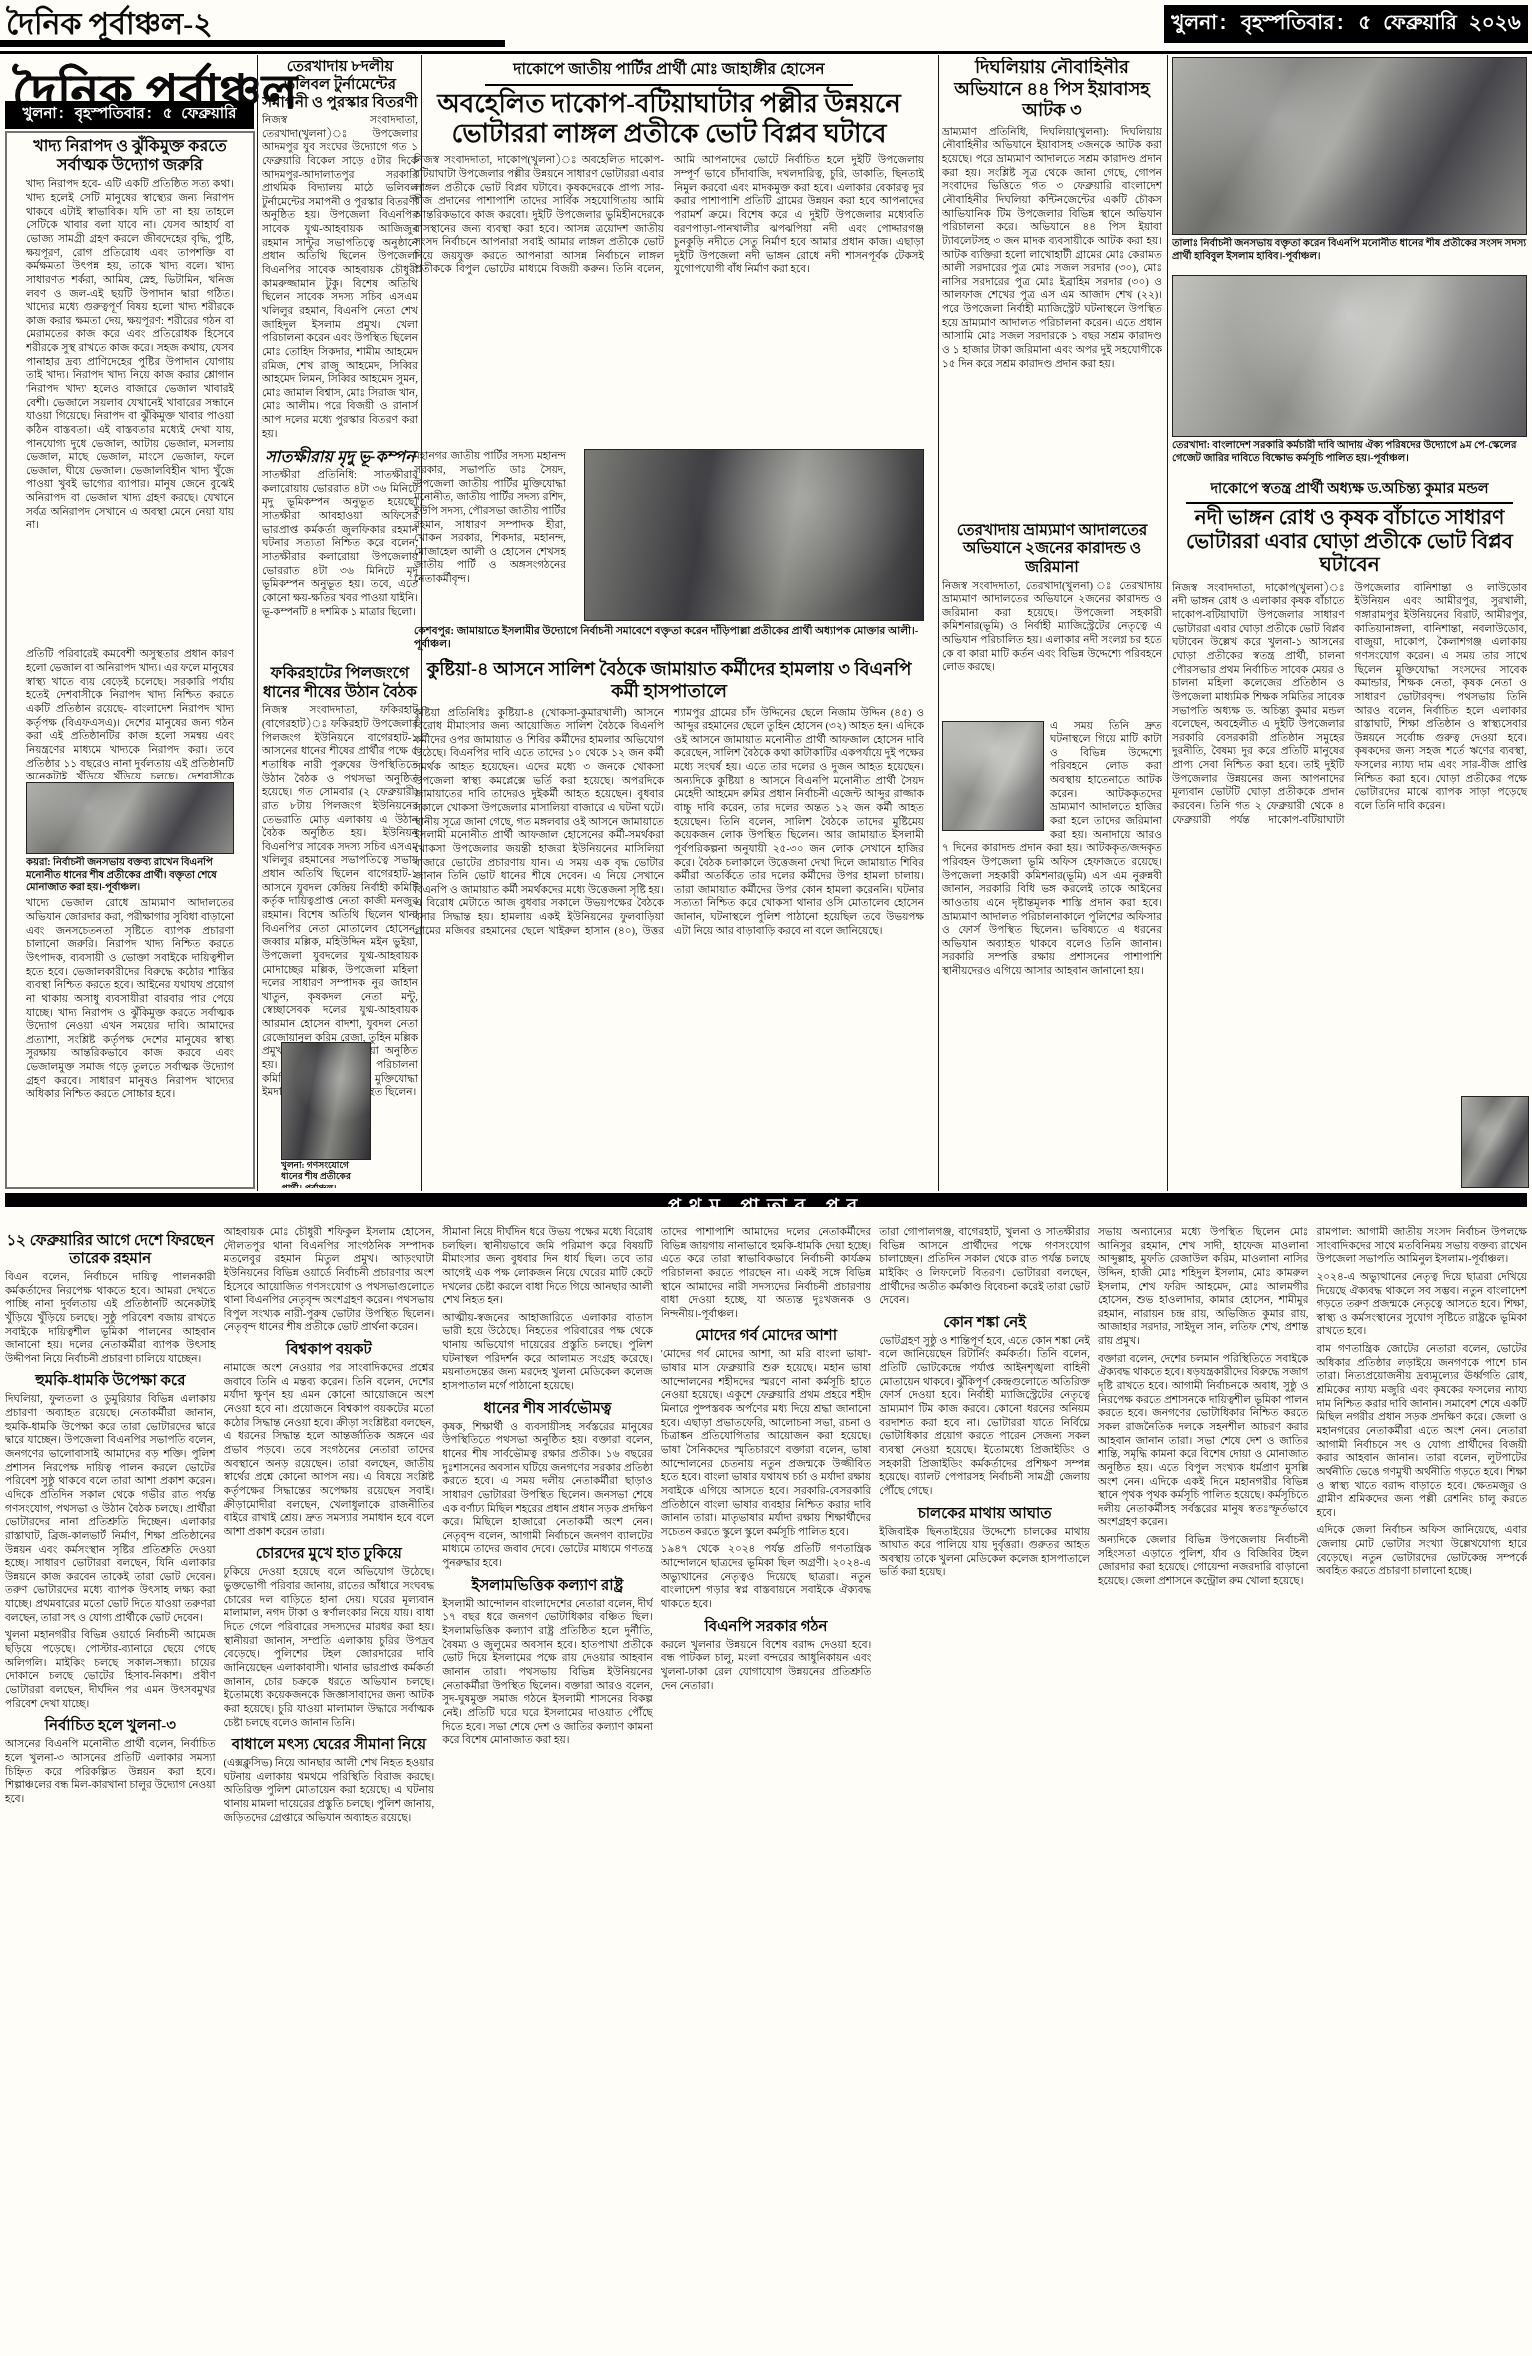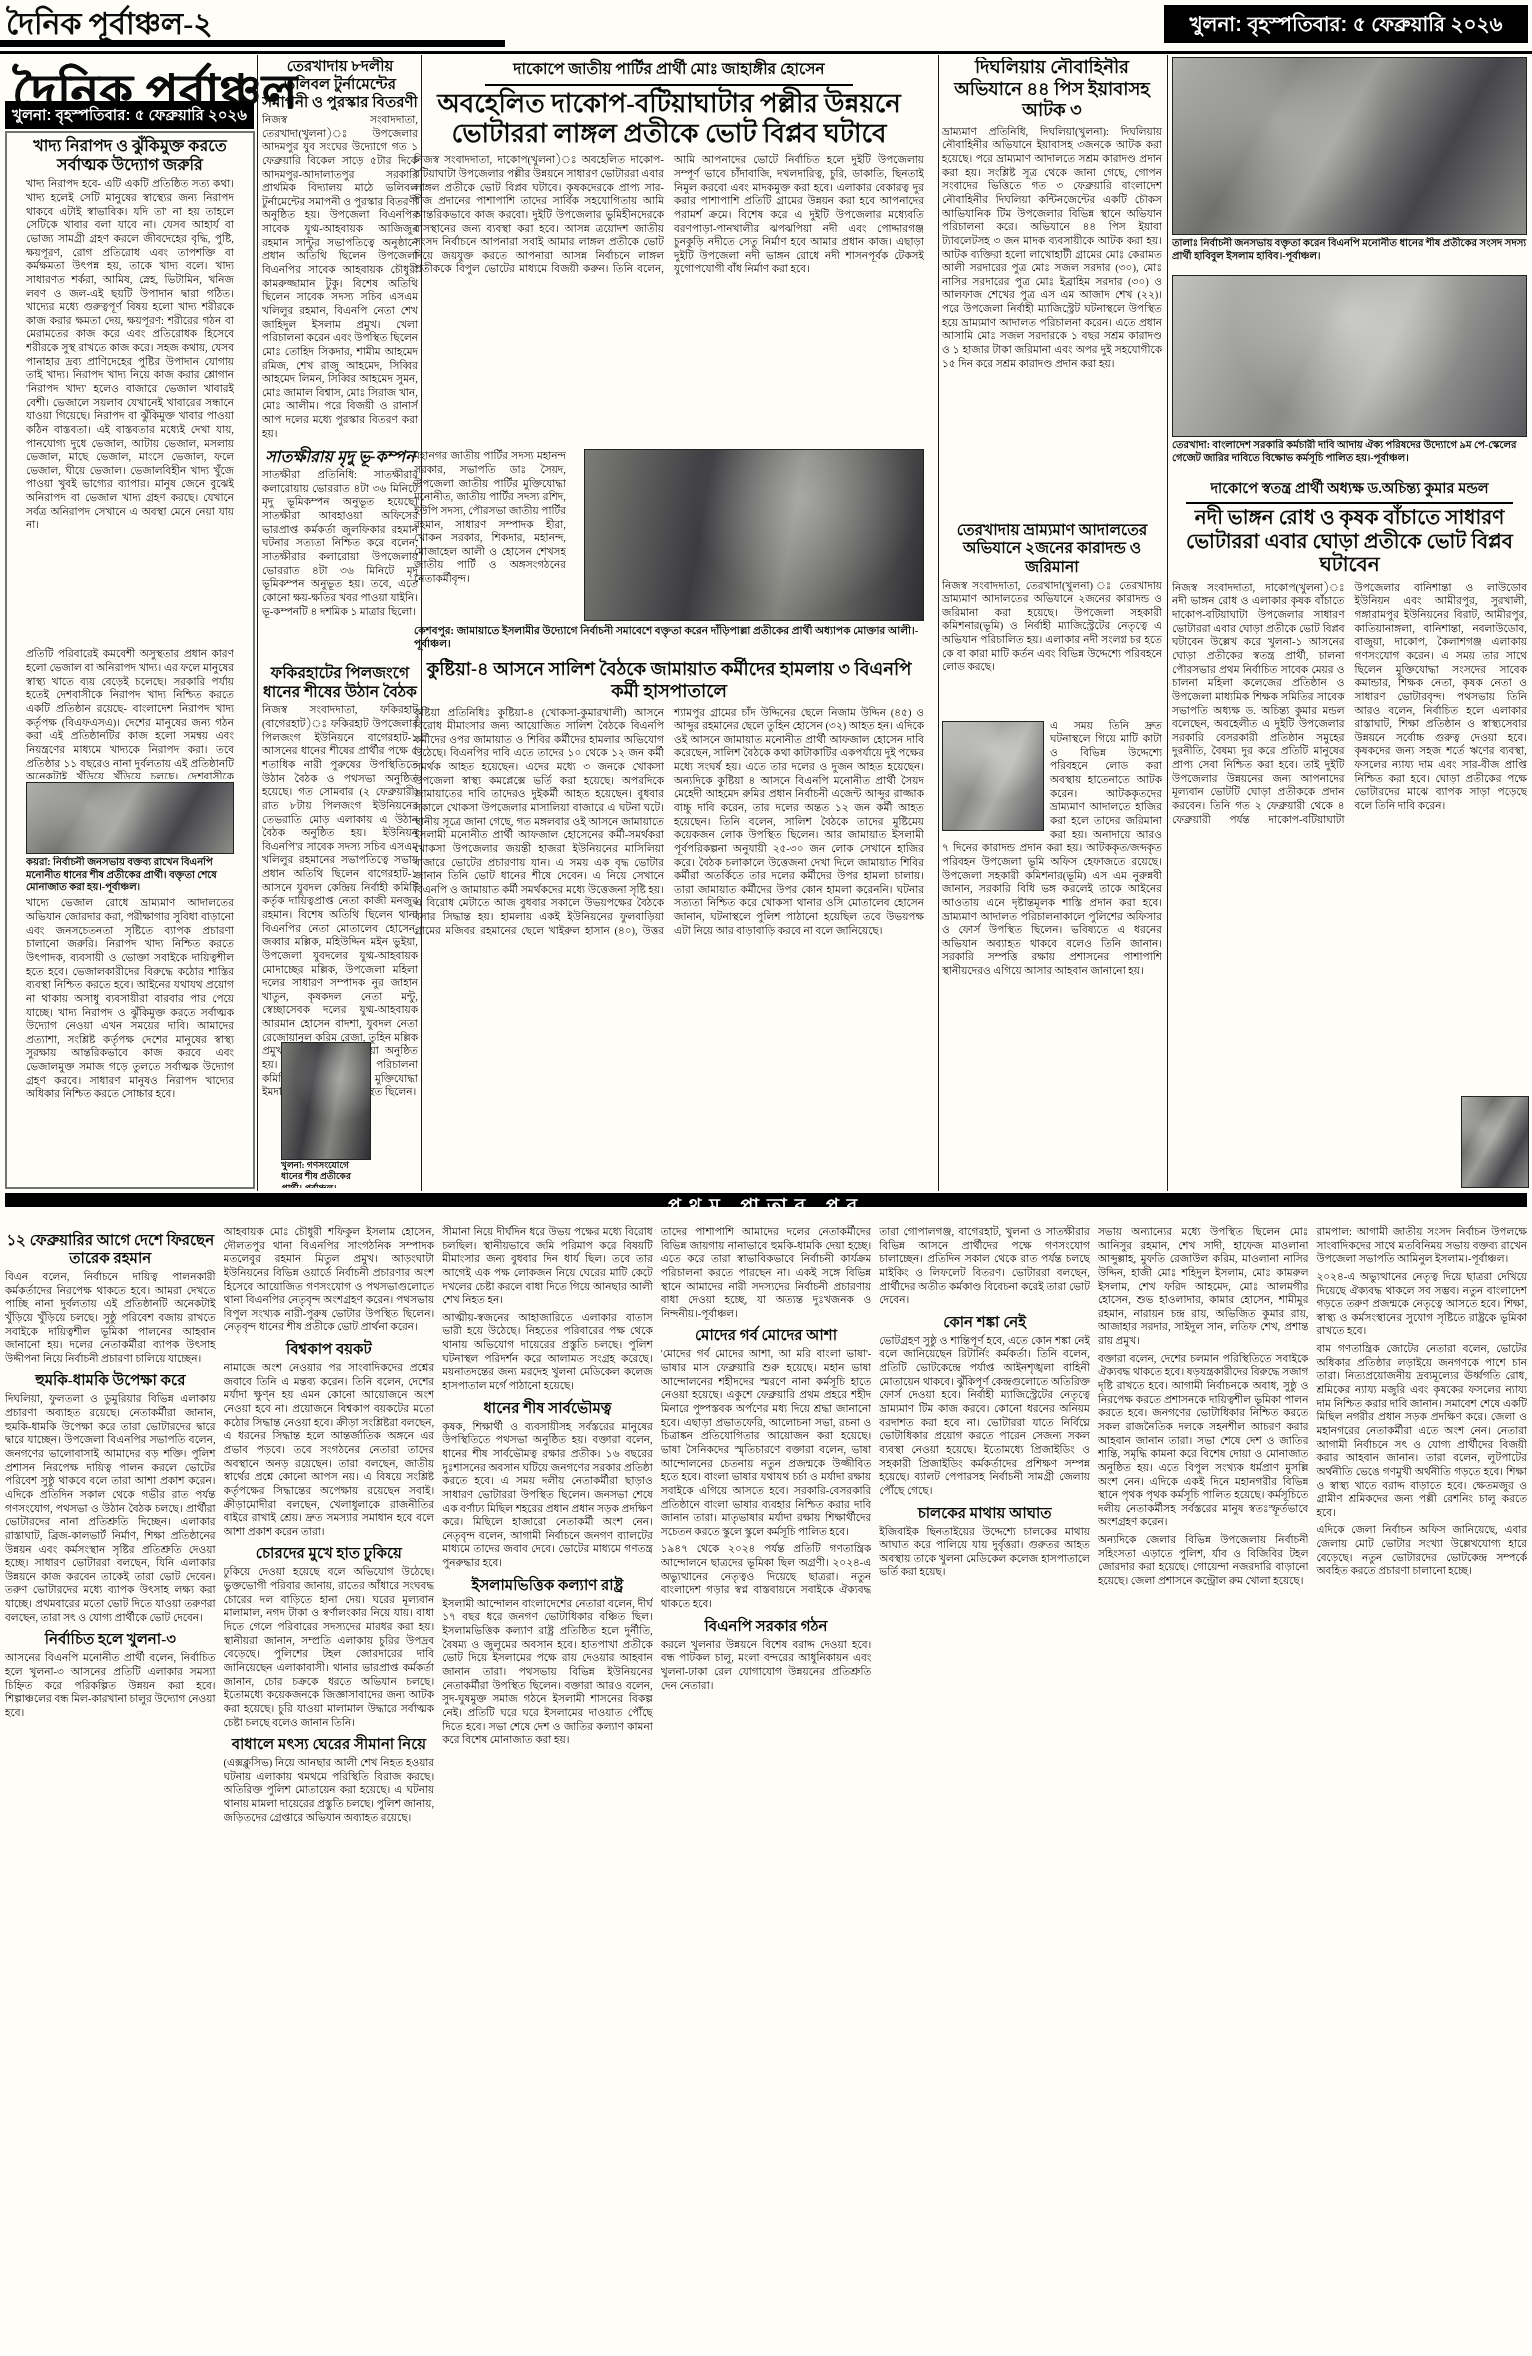--- a/index.html
+++ b/index.html
@@ -1,19 +1,19 @@
 <!DOCTYPE html>
 <html lang="bn"><head>
 <meta charset="utf-8">
 <style>
   html,body{margin:0;padding:0;background:#e8e8e4;}
   .page{position:relative;width:1532px;height:2356px;background:#fffdf8;color:#0c0c0c;
         font-family:"Liberation Serif","DejaVu Serif",serif;overflow:hidden;}
   .abs{position:absolute;}
-  .bar{background:#000;color:#fff;text-align:center;font-family:Liberation Sans, sans-serif;font-weight:bold;}
+  .bar{background:#000;color:#fff;text-align:center;font-family:Liberation Mono, monospace;font-weight:bold;}
   .rule{background:#000;}
   .vr{position:absolute;width:1px;background:#1a1a1a;top:55px;height:1136px;}
   .folio{font-size:30px;font-weight:bold;white-space:nowrap;}
   .logo{font-size:47px;font-weight:bold;letter-spacing:1px;white-space:nowrap;text-shadow:1px 0 0 #000;}
   .photo{border:1px solid #222;background:
      radial-gradient(circle at 30% 35%, rgba(255,255,255,.35), rgba(0,0,0,0) 40%),
      linear-gradient(120deg,#b3b3b0 0%,#6f6f6c 28%,#9c9c98 46%,#45454a 72%,#8d8d8a 100%);}
   .photo.dark{background:
      radial-gradient(circle at 65% 30%, rgba(255,255,255,.30), rgba(0,0,0,0) 45%),
      linear-gradient(100deg,#7c7c78 0%,#3c3c40 35%,#84847f 60%,#2e2e32 100%);}
@@ -109,20 +109,21 @@
   <div class="abs photo" style="left:1461px;top:1096px;width:66px;height:90px;"></div>
 
   <div class="abs bar divider" style="left:5px;top:1193px;width:1522px;height:14px;">প্রথম পাতার পর</div>
 
   <div class="abs bcolwrap" style="left:5px;top:1225px;width:1522px;height:1124px;">
     <div class="bcol">
         <div class="bhead">১২ ফেব্রুয়ারির আগে দেশে ফিরছেন তারেক রহমান</div>
         <div class="bpara">বিএন বলেন, নির্বাচনে দায়িত্ব পালনকারী কর্মকর্তাদের নিরপেক্ষ থাকতে হবে। আমরা দেখতে পাচ্ছি নানা দুর্বলতায় এই প্রতিষ্ঠানটি অনেকটাই খুঁড়িয়ে খুঁড়িয়ে চলছে। সুষ্ঠু পরিবেশ বজায় রাখতে সবাইকে দায়িত্বশীল ভূমিকা পালনের আহবান জানানো হয়। দলের নেতাকর্মীরা ব্যাপক উৎসাহ উদ্দীপনা নিয়ে নির্বাচনী প্রচারণা চালিয়ে যাচ্ছেন।</div>
         <div class="bhead">হুমকি-ধামকি উপেক্ষা করে</div>
         <div class="bpara">দিঘলিয়া, ফুলতলা ও ডুমুরিয়ার বিভিন্ন এলাকায় প্রচারণা অব্যাহত রয়েছে। নেতাকর্মীরা জানান, হুমকি-ধামকি উপেক্ষা করে তারা ভোটারদের দ্বারে দ্বারে যাচ্ছেন। উপজেলা বিএনপির সভাপতি বলেন, জনগণের ভালোবাসাই আমাদের বড় শক্তি। পুলিশ প্রশাসন নিরপেক্ষ দায়িত্ব পালন করলে ভোটের পরিবেশ সুষ্ঠু থাকবে বলে তারা আশা প্রকাশ করেন। এদিকে প্রতিদিন সকাল থেকে গভীর রাত পর্যন্ত গণসংযোগ, পথসভা ও উঠান বৈঠক চলছে। প্রার্থীরা ভোটারদের নানা প্রতিশ্রুতি দিচ্ছেন। এলাকার রাস্তাঘাট, ব্রিজ-কালভার্ট নির্মাণ, শিক্ষা প্রতিষ্ঠানের উন্নয়ন এবং কর্মসংস্থান সৃষ্টির প্রতিশ্রুতি দেওয়া হচ্ছে। সাধারণ ভোটাররা বলছেন, যিনি এলাকার উন্নয়নে কাজ করবেন তাকেই তারা ভোট দেবেন। তরুণ ভোটারদের মধ্যে ব্যাপক উৎসাহ লক্ষ্য করা যাচ্ছে। প্রথমবারের মতো ভোট দিতে যাওয়া তরুণরা বলছেন, তারা সৎ ও যোগ্য প্রার্থীকে ভোট দেবেন।</div>
+        <div class="bpara">খুলনা মহানগরীর বিভিন্ন ওয়ার্ডে নির্বাচনী আমেজ ছড়িয়ে পড়েছে। পোস্টার-ব্যানারে ছেয়ে গেছে অলিগলি। মাইকিং চলছে সকাল-সন্ধ্যা। চায়ের দোকানে চলছে ভোটের হিসাব-নিকাশ। প্রবীণ ভোটাররা বলছেন, দীর্ঘদিন পর এমন উৎসবমুখর পরিবেশ দেখা যাচ্ছে।</div>
         <div class="bhead">নির্বাচিত হলে খুলনা-৩</div>
         <div class="bpara">আসনের বিএনপি মনোনীত প্রার্থী বলেন, নির্বাচিত হলে খুলনা-৩ আসনের প্রতিটি এলাকার সমস্যা চিহ্নিত করে পরিকল্পিত উন্নয়ন করা হবে। শিল্পাঞ্চলের বন্ধ মিল-কারখানা চালুর উদ্যোগ নেওয়া হবে।</div>
       </div>
     <div class="bcol">
         <div class="bpara">আহবায়ক মোঃ চৌধুরী শফিকুল ইসলাম হোসেন, দৌলতপুর থানা বিএনপির সাংগঠনিক সম্পাদক মতলেবুর রহমান মিতুল প্রমুখ। আড়ংঘাটা ইউনিয়নের বিভিন্ন ওয়ার্ডে নির্বাচনী প্রচারণার অংশ হিসেবে আয়োজিত গণসংযোগ ও পথসভাগুলোতে থানা বিএনপির নেতৃবৃন্দ অংশগ্রহণ করেন। পথসভায় বিপুল সংখ্যক নারী-পুরুষ ভোটার উপস্থিত ছিলেন। নেতৃবৃন্দ ধানের শীষ প্রতীকে ভোট প্রার্থনা করেন।</div>
         <div class="bhead">বিশ্বকাপ বয়কট</div>
         <div class="bpara">নামাজে অংশ নেওয়ার পর সাংবাদিকদের প্রশ্নের জবাবে তিনি এ মন্তব্য করেন। তিনি বলেন, দেশের মর্যাদা ক্ষুণ্ন হয় এমন কোনো আয়োজনে অংশ নেওয়া হবে না। প্রয়োজনে বিশ্বকাপ বয়কটের মতো কঠোর সিদ্ধান্ত নেওয়া হবে। ক্রীড়া সংশ্লিষ্টরা বলছেন, এ ধরনের সিদ্ধান্ত হলে আন্তর্জাতিক অঙ্গনে এর প্রভাব পড়বে। তবে সংগঠনের নেতারা তাদের অবস্থানে অনড় রয়েছেন। তারা বলছেন, জাতীয় স্বার্থের প্রশ্নে কোনো আপস নয়। এ বিষয়ে সংশ্লিষ্ট কর্তৃপক্ষের সিদ্ধান্তের অপেক্ষায় রয়েছেন সবাই। ক্রীড়ামোদীরা বলছেন, খেলাধুলাকে রাজনীতির বাইরে রাখাই শ্রেয়। দ্রুত সমস্যার সমাধান হবে বলে আশা প্রকাশ করেন তারা।</div>
         <div class="bhead">চোরদের মুখে হাত ঢুকিয়ে</div>
         <div class="bpara">ঢুকিয়ে দেওয়া হয়েছে বলে অভিযোগ উঠেছে। ভুক্তভোগী পরিবার জানায়, রাতের আঁধারে সংঘবদ্ধ চোরের দল বাড়িতে হানা দেয়। ঘরের মূল্যবান মালামাল, নগদ টাকা ও স্বর্ণালংকার নিয়ে যায়। বাধা দিতে গেলে পরিবারের সদস্যদের মারধর করা হয়। স্থানীয়রা জানান, সম্প্রতি এলাকায় চুরির উপদ্রব বেড়েছে। পুলিশের টহল জোরদারের দাবি জানিয়েছেন এলাকাবাসী। থানার ভারপ্রাপ্ত কর্মকর্তা জানান, চোর চক্রকে ধরতে অভিযান চলছে। ইতোমধ্যে কয়েকজনকে জিজ্ঞাসাবাদের জন্য আটক করা হয়েছে। চুরি যাওয়া মালামাল উদ্ধারে সর্বাত্মক চেষ্টা চলছে বলেও জানান তিনি।</div>
         <div class="bhead">বাধালে মৎস্য ঘেরের সীমানা নিয়ে</div>

